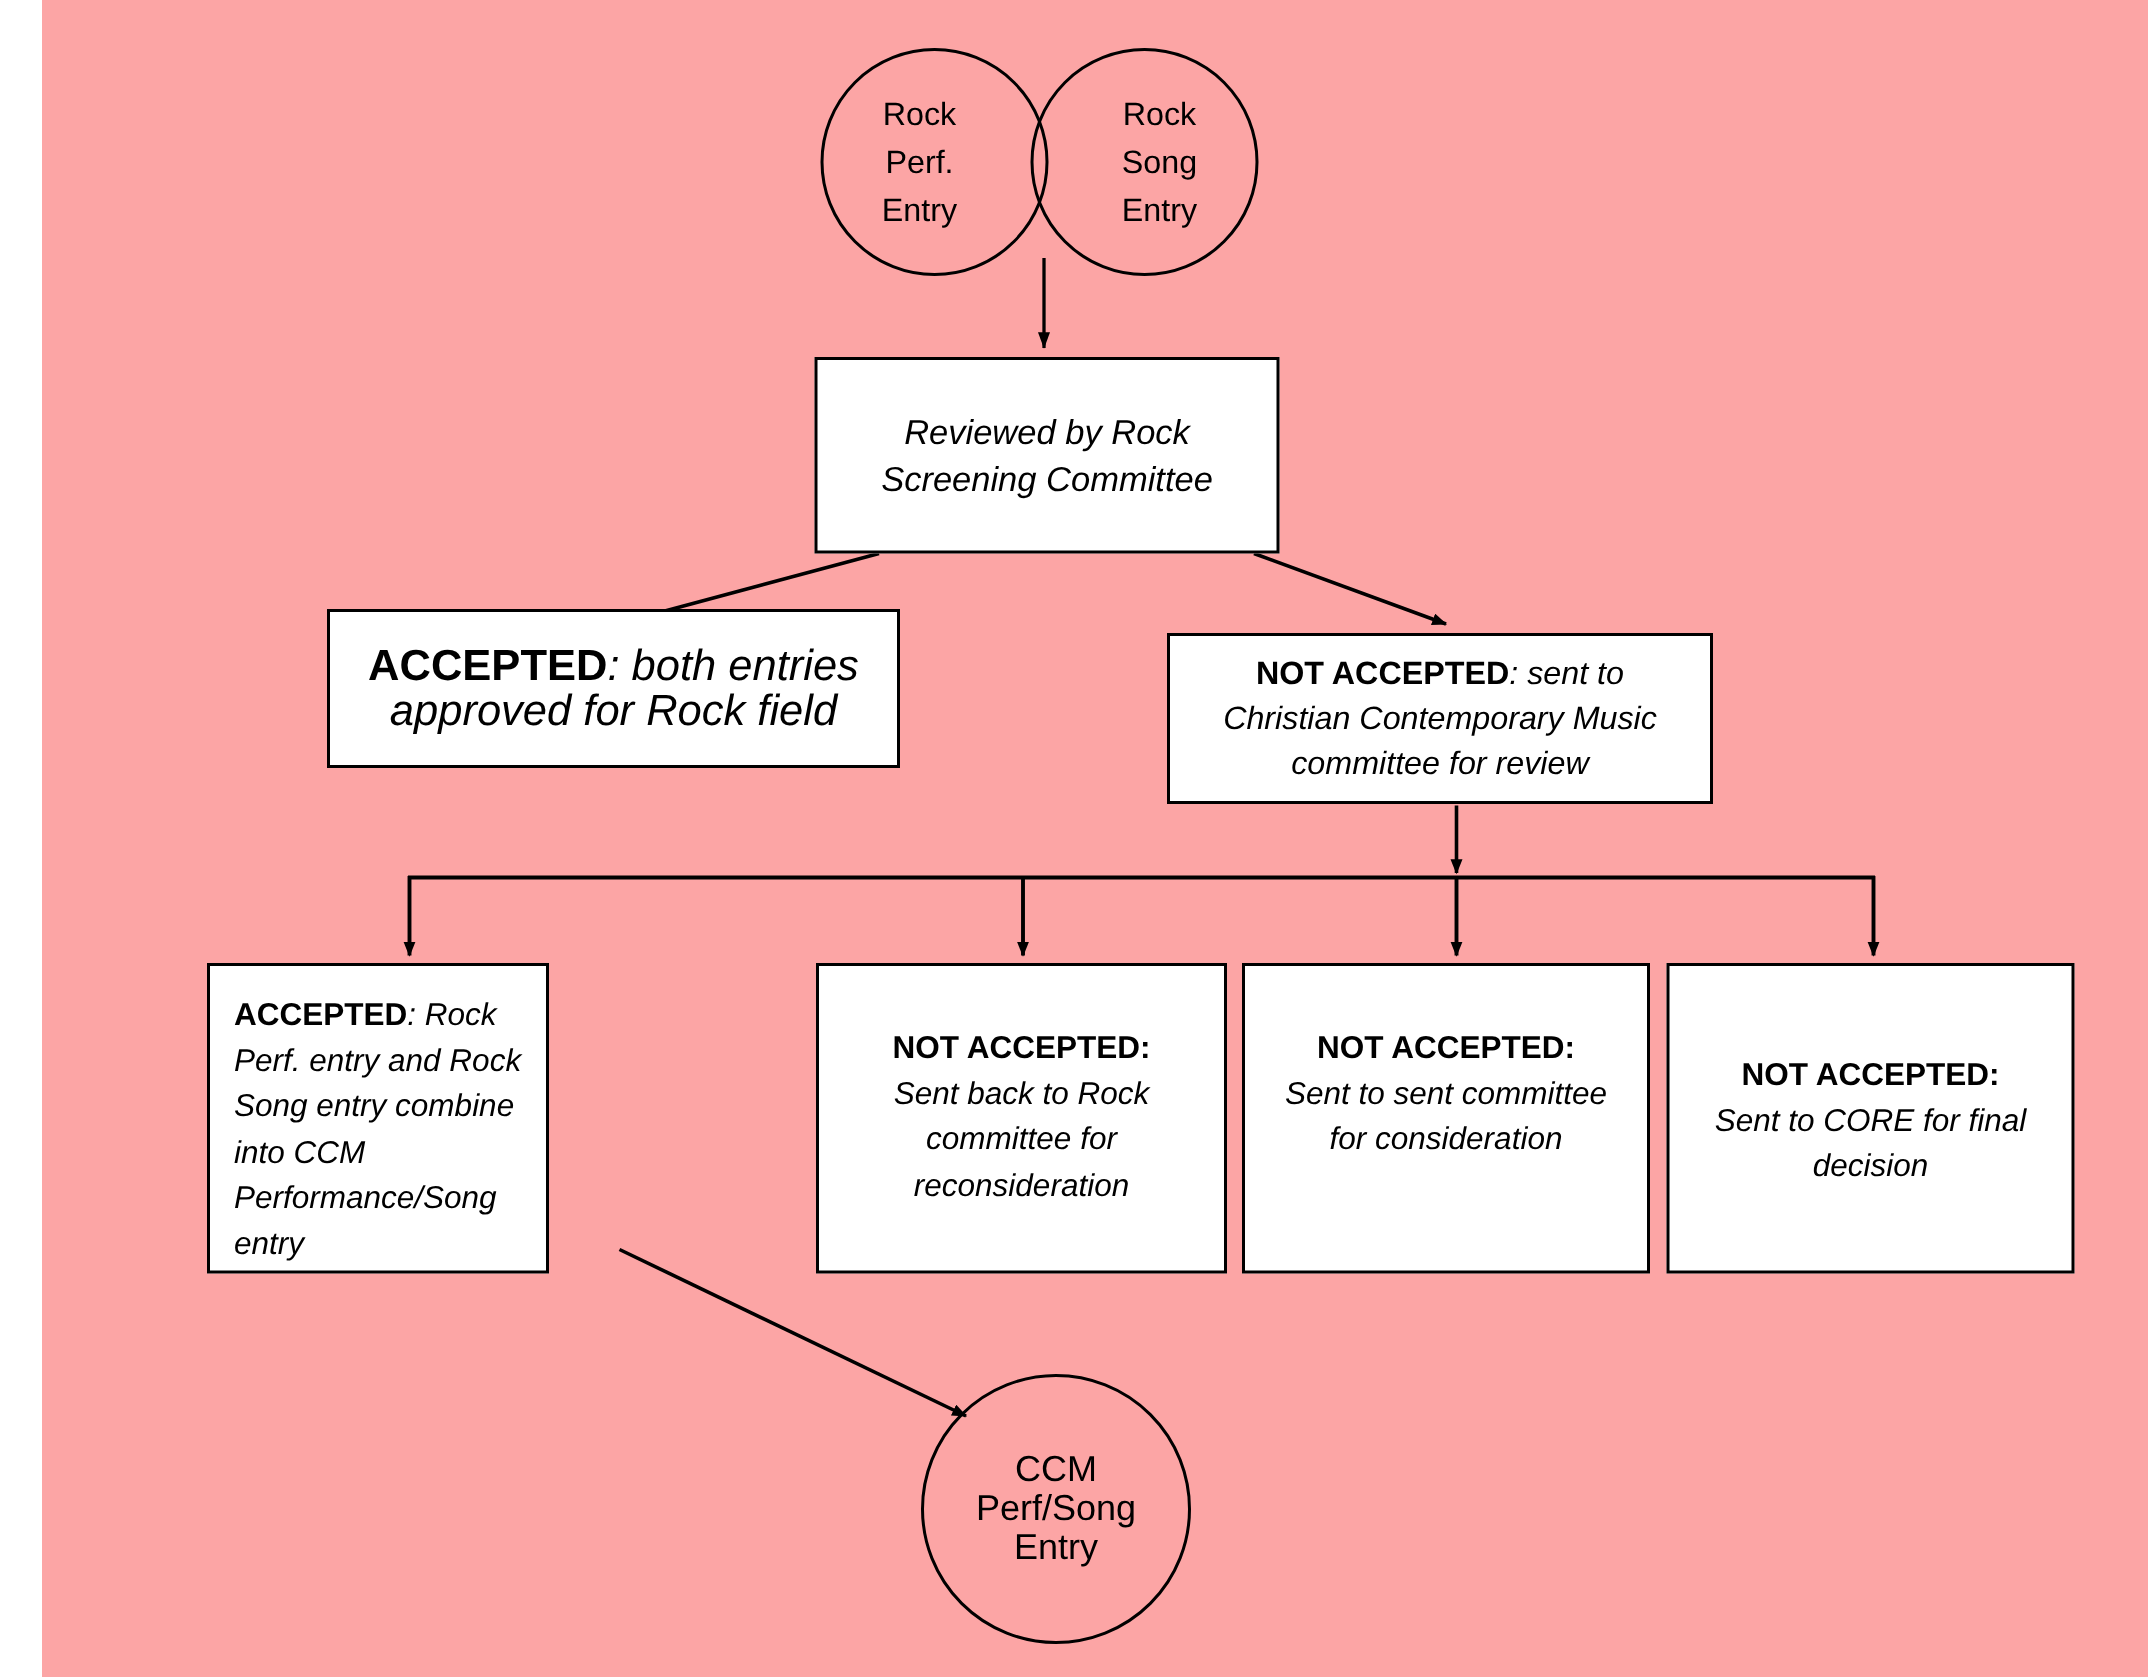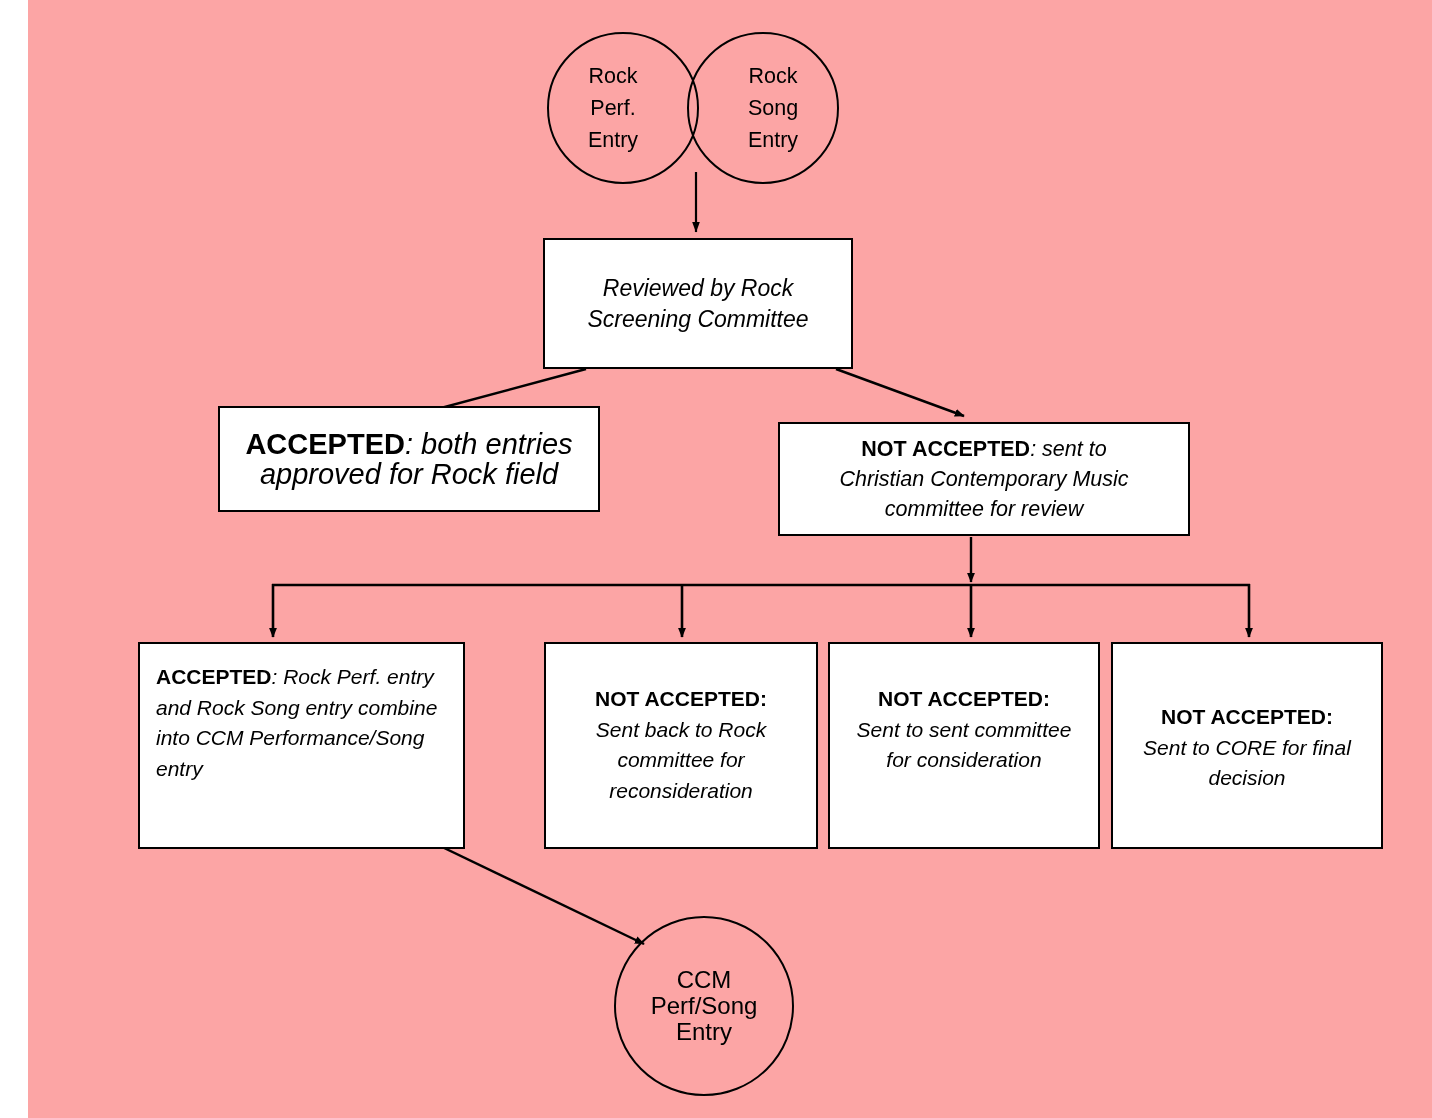--- a/index.html
+++ b/index.html
@@ -82,35 +82,35 @@
 
   
   #box-accepted-rock {
     left: 190px; top: 406px;
     width: 382px; height: 106px;
     font-size: 29px;
     line-height: 30px;
   }
   #box-not-accepted-ccm {
     left: 750px; top: 422px;
-    width: 412px; height: 114px;
+    width: 364px; height: 114px;
     font-size: 21.5px;
     line-height: 30px;
   }
 
   
   .row3 {
     top: 642px;
     height: 207px;
     font-size: 21px;
     line-height: 30.5px;
     align-items: flex-start;
   }
   #box-accepted-ccm {
-    left: 110px; width: 327px;
+    left: 110px; width: 228px;
     justify-content: flex-end;
     padding: 18px 16px 0 16px;
   }
   #box-back-to-rock {
     left: 516px; width: 274px;
     padding: 40px 14px 0 14px;
   }
   #box-other-committee {
     left: 800px; width: 272px;
     padding: 40px 14px 0 14px;

